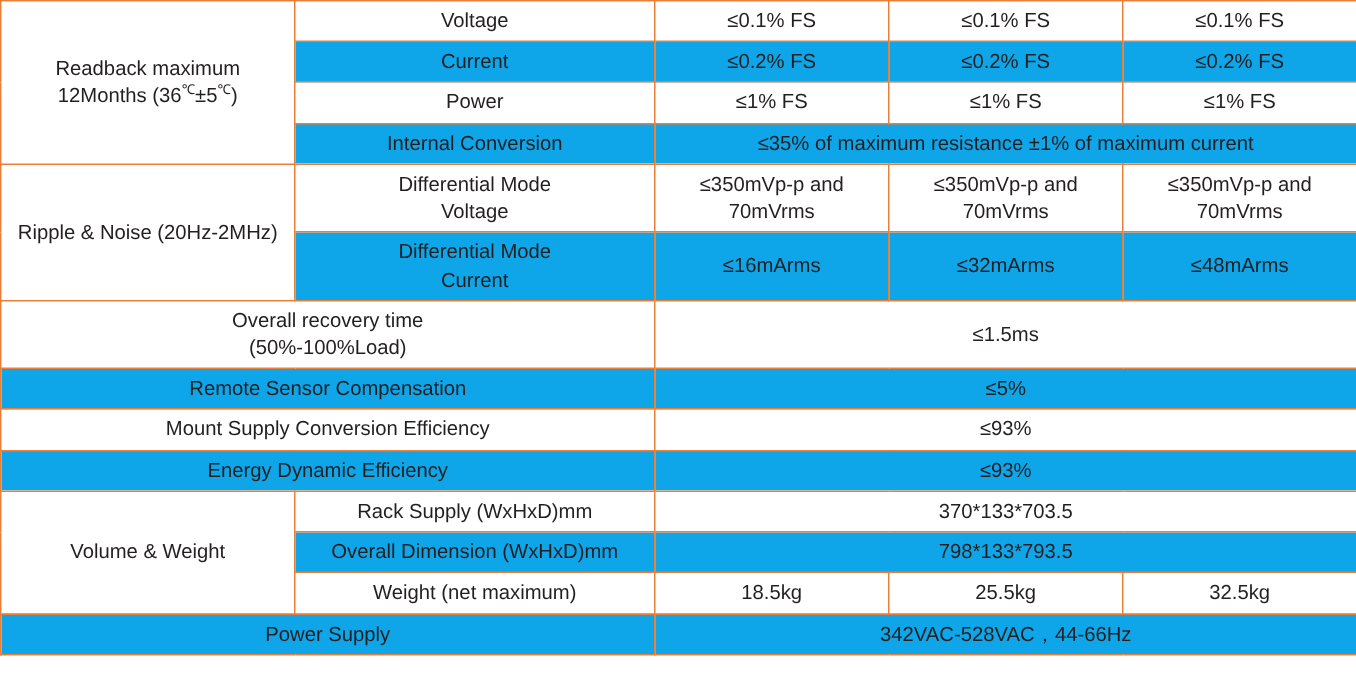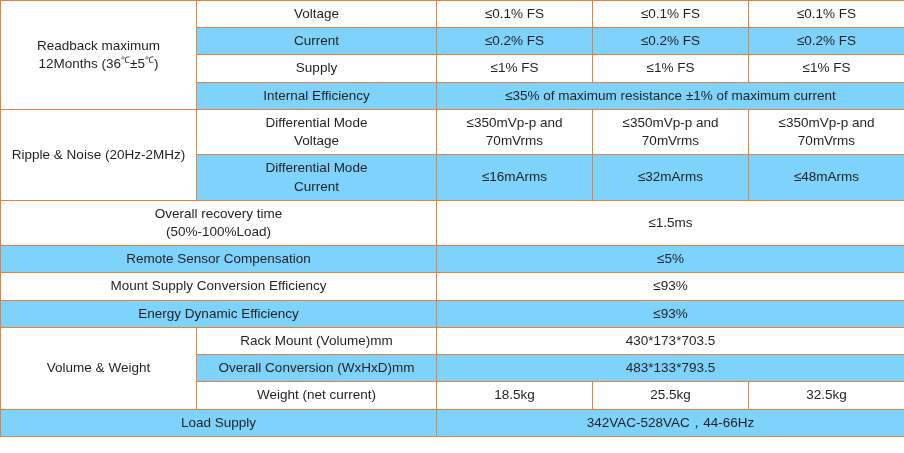--- a/index.html
+++ b/index.html
@@ -30,21 +30,21 @@
     vertical-align: middle;
     padding: 4px 6px;
     line-height: 1.35;
     color: #231f20;
   }
   
   table.spec {
     border: 1px solid #e8803a;
   }
   .shade {
-    background: #7dd3fc;
+    background: #0ea5e9;
   }
   .plain {
     background: #ffffff;
   }
   .label-col {
     width: 196px;
   }
   .item-col {
     width: 240px;
   }
@@ -84,27 +84,27 @@
       <td class="plain">≤0.1% FS</td>
       <td class="plain">≤0.1% FS</td>
     </tr>
     <tr>
       <td class="shade">Current</td>
       <td class="shade">≤0.2% FS</td>
       <td class="shade">≤0.2% FS</td>
       <td class="shade">≤0.2% FS</td>
     </tr>
     <tr>
-      <td class="plain">Supply</td>
+      <td class="plain">Power</td>
       <td class="plain">≤1% FS</td>
       <td class="plain">≤1% FS</td>
       <td class="plain">≤1% FS</td>
     </tr>
     <tr>
-      <td class="shade">Internal Efficiency</td>
+      <td class="shade">Internal Conversion</td>
       <td class="shade" colspan="3">≤35% of maximum resistance ±1% of maximum current</td>
     </tr>
 
     <tr>
       <td class="plain" rowspan="2">Ripple &amp; Noise (20Hz-2MHz)</td>
       <td class="plain">
         <div>Differential Mode</div>
         <div>Voltage</div>
       </td>
       <td class="plain">
@@ -148,33 +148,33 @@
       <td class="plain" colspan="3">≤93%</td>
     </tr>
 
     <tr>
       <td class="shade" colspan="2">Energy Dynamic Efficiency</td>
       <td class="shade" colspan="3">≤93%</td>
     </tr>
 
     <tr>
       <td class="plain" rowspan="3">Volume &amp; Weight</td>
-      <td class="plain">Rack Mount (Volume)mm</td>
-      <td class="plain" colspan="3">430*173*703.5</td>
+      <td class="plain">Rack Supply (WxHxD)mm</td>
+      <td class="plain" colspan="3">370*133*703.5</td>
     </tr>
     <tr>
-      <td class="shade">Overall Conversion (WxHxD)mm</td>
-      <td class="shade" colspan="3">483*133*793.5</td>
+      <td class="shade">Overall Dimension (WxHxD)mm</td>
+      <td class="shade" colspan="3">798*133*793.5</td>
     </tr>
     <tr>
-      <td class="plain">Weight (net current)</td>
+      <td class="plain">Weight (net maximum)</td>
       <td class="plain">18.5kg</td>
       <td class="plain">25.5kg</td>
       <td class="plain">32.5kg</td>
     </tr>
 
     <tr>
-      <td class="shade" colspan="2">Load Supply</td>
+      <td class="shade" colspan="2">Power Supply</td>
       <td class="shade" colspan="3">342VAC-528VAC，44-66Hz</td>
     </tr>
   </tbody>
 </table>
 </div>
 
 </body></html>

